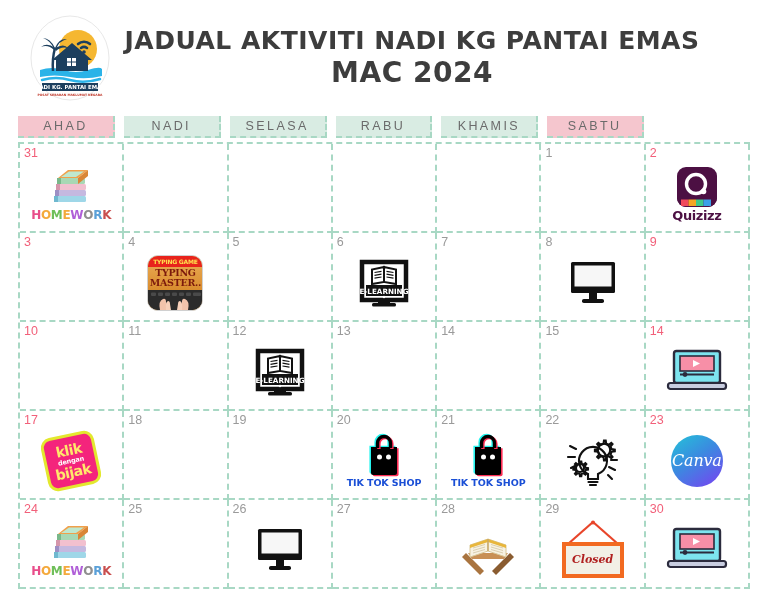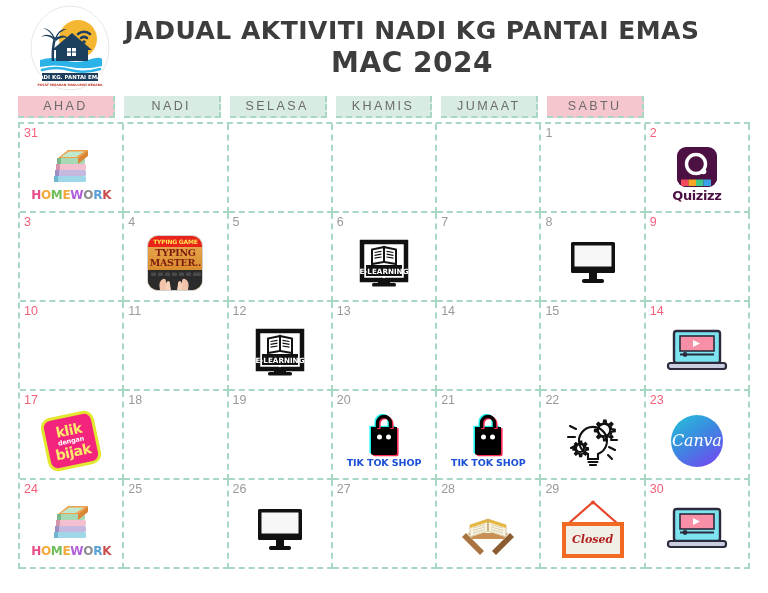--- a/index.html
+++ b/index.html
@@ -17,21 +17,21 @@
     height: 593px;
     position: relative;
     padding: 0 18px;
   }
 
   
   .header {
     display: flex;
     align-items: center;
     justify-content: flex-start;
-    height: 96px;
+    height: 116px;
     padding-left: 8px;
   }
 
   .logo {
     width: 88px;
     height: 88px;
     flex: 0 0 88px;
     position: relative;
   }
   .logo svg { display: block; }
@@ -289,22 +289,22 @@
     <div class="title-block">
       <div class="cal-title">JADUAL AKTIVITI NADI KG PANTAI EMAS</div>
       <div class="cal-month">MAC 2024</div>
     </div>
   </div>
 
   <div class="dayhead" id="dayhead">
       <div class="cell weekend">AHAD</div>
       <div class="cell weekday">NADI</div>
       <div class="cell weekday">SELASA</div>
+      <div class="cell weekday">RABU</div>
       <div class="cell weekday">KHAMIS</div>
-      <div class="cell weekday">JUMAAT</div>
       <div class="cell weekend">SABTU</div>
     </div>
 
   <div class="grid" id="grid">
       <div class="cell">
         <div class="daynum weekend">31</div>
         <div class="art">
           <svg width="46" height="42" viewBox="0 0 46 42">
     <rect x="6" y="30" width="32" height="6" rx="1.5" fill="#9fd7e8"></rect>
     <rect x="6" y="30" width="4" height="6" fill="#6fb8cf"></rect>

